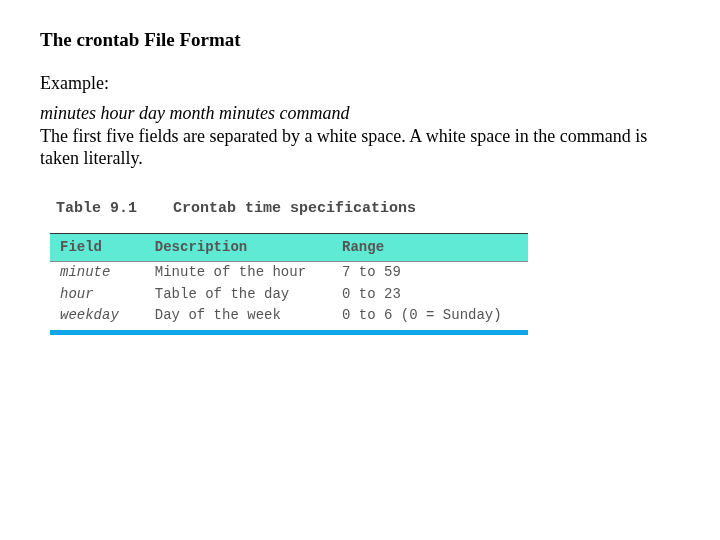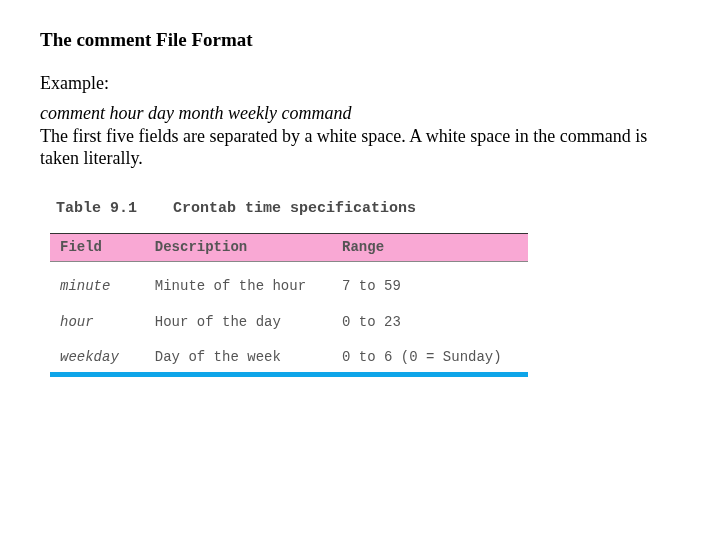--- a/index.html
+++ b/index.html
@@ -49,45 +49,45 @@
   }
   .ct {
     border-collapse: collapse;
     font-size: 14px;
     color: #555;
   }
   .ct th {
     text-align: left;
     font-weight: bold;
     padding: 5px 26px 5px 10px;
-    background: #f9a8d4;
+    background: #5eead4;
     border-top: 1px solid #333;
     border-bottom: 1px solid #888;
   }
   .ct td {
-    padding: 16px 26px 2px 10px;
+    padding: 2px 26px 2px 10px;
   }
   .ct td.f {
     font-style: italic;
   }
   .ct tr.last td {
     border-bottom: 5px solid #0ea5e9;
     padding-bottom: 5px;
   }
 </style>
 </head>
 <body>
 
 <div class="slide">
-  <div class="title">The comment File Format</div>
+  <div class="title">The crontab File Format</div>
 
 
   <div>
     <div class="example-label">Example:</div>
-    <div class="format-line">comment hour day month weekly command</div>
+    <div class="format-line">minutes hour day month minutes command</div>
     <div class="para">The first five fields are separated by a white space.  A white space in the command is taken literally.</div>
   </div>
 
   <div class="table-area">
     <div class="table-title">
       <span class="tnum">Table 9.1</span>
       &nbsp;&nbsp;
       <span>Crontab time specifications</span>
     </div>
     <table class="ct">
@@ -97,21 +97,21 @@
         <th>Description</th>
         <th>Range</th>
       </tr>
       <tr>
         <td class="f">minute</td>
         <td>Minute of the hour</td>
         <td>7 to 59</td>
       </tr>
       <tr>
         <td class="f">hour</td>
-        <td>Hour of the day</td>
+        <td>Table of the day</td>
         <td>0 to 23</td>
       </tr>
       <tr class="last">
         <td class="f">weekday</td>
         <td>Day of the week</td>
         <td>0 to 6 (0 = Sunday)</td>
       </tr>
     </tbody>
       </table>
   </div>

